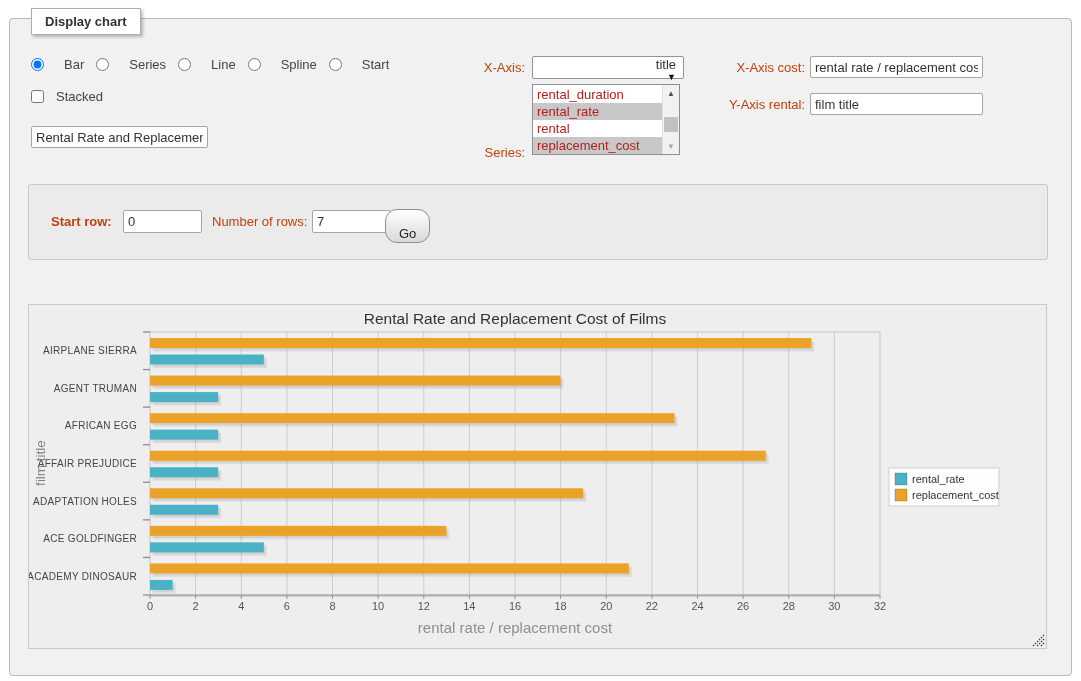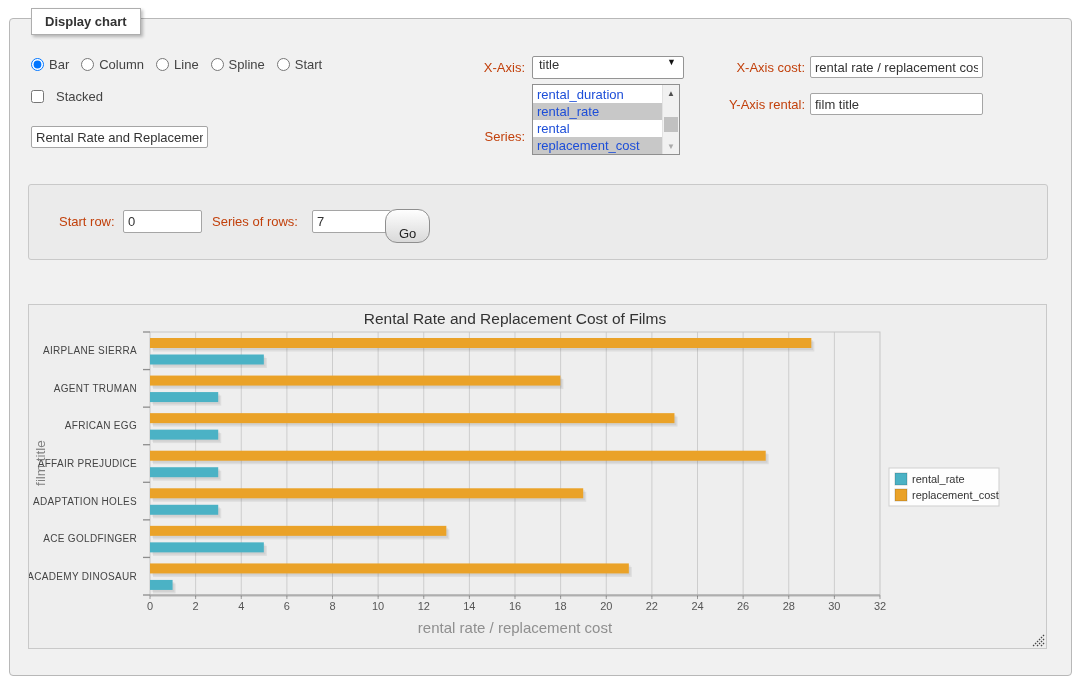--- a/index.html
+++ b/index.html
@@ -8,43 +8,43 @@
 
   
   .outer-fieldset { position:absolute; left:9px; top:18px; width:1063px; height:658px;
       background:#f1f1f1; border:1px solid #b8b8b8; border-radius:4px; }
   .fieldset-legend { position:absolute; left:21px; top:-11px; background:#fff; border:1px solid #aeaeae;
       padding:5px 13px; font-size:13px; font-weight:bold; color:#333; box-shadow:2px 2px 3px rgba(0,0,0,.25); }
 
   
   .radio-group { position:absolute; left:21px; top:38px; display:flex; align-items:center; gap:4px;
       font-size:13px; color:#444; }
-  .radio-item { display:flex; gap:5px; margin-right:8px; }
+  .radio-item { display:flex; gap:20px; margin-right:8px; }
   .radio-item input { margin:0; }
   .stacked-row { position:absolute; left:21px; top:70px; display:flex; align-items:center; gap:12px;
       font-size:13px; color:#444; }
   .title-input { position:absolute; left:21px; top:107px; width:177px; height:22px; }
 
   input[type=text] { border:1px solid #a5a5a5; border-radius:2px; background:#fff; color:#333;
       font-size:13px; font-family:"Liberation Sans",sans-serif; padding:2px 4px; }
 
   .form-label { position:absolute; font-size:13px; color:#c2410c; }
   .ra { text-align:right; }
 
   
   .fake-select { position:absolute; left:522px; top:37px; width:152px; height:23px; background:#fff;
-      border:1px solid #949494; border-radius:2px; display:flex; align-items:flex-start; justify-content:space-between;
-      font-size:13px; color:#333; padding:0 7px 0 6px; }
+      border:1px solid #949494; border-radius:2px; display:flex; align-items:flex-end; justify-content:space-between;
+      font-size:13px; color:#333; padding:0 7px 0 22px;flex-direction:column; }
   .fake-select .arrow { font-size:9px; color:#111; }
 
   
   .listbox { position:absolute; left:522px; top:65px; width:148px; height:71px; background:#fff;
       border:1px solid #8f8f8f; display:flex; }
   .listbox .items { flex:1; overflow:hidden; padding-top:1px; }
-  .list-item { font-size:13px; color:#1d4ed8; padding:0 4px; height:17px; line-height:17px; white-space:nowrap; }
+  .list-item { font-size:13px; color:#b91c1c; padding:0 4px; height:17px; line-height:17px; white-space:nowrap; }
   .list-item.selected { background:#c8c8c8; }
   .scrollbar { width:17px; background:#f1f1f1; border-left:1px solid #e2e2e2; position:relative; }
   .sb-btn { position:absolute; left:0; width:16px; height:16px; display:flex; align-items:center; justify-content:center;
       font-size:8px; }
   .sb-up { top:0; color:#4f4f4f; }
   .sb-down { bottom:0; color:#ababab; }
   .sb-thumb { position:absolute; left:1px; top:32px; width:14px; height:15px; background:#c1c1c1; }
 
   
   .rows-fieldset { position:absolute; left:18px; top:165px; width:1020px; height:76px;
@@ -65,21 +65,21 @@
   <div class="outer-fieldset">
     <div class="fieldset-legend">Display chart</div>
 
     <div class="radio-group" id="chart-type-radios">
         <label class="radio-item">
           <input type="radio" name="chartType" checked="" style="">
           <span>Bar</span>
         </label>
         <label class="radio-item">
           <input type="radio" name="chartType" style="">
-          <span>Column</span>
+          <span>Series</span>
         </label>
         <label class="radio-item">
           <input type="radio" name="chartType" style="">
           <span>Line</span>
         </label>
         <label class="radio-item">
           <input type="radio" name="chartType" style="">
           <span>Spline</span>
         </label>
         <label class="radio-item">
@@ -94,21 +94,21 @@
     </div>
 
     <input type="text" class="title-input" value="Rental Rate and Replacement Cost of Films" style="">
 
     <span class="form-label ra" style="left:455px; top:41px; width:60px;">X-Axis:</span>
     <div class="fake-select">
       <span>title</span>
       <span class="arrow">▼</span>
     </div>
 
-    <span class="form-label ra" style="left:455px; top:110px; width:60px;">Series:</span>
+    <span class="form-label ra" style="left:455px; top:126px; width:60px;">Series:</span>
     <div class="listbox">
       <div class="items" id="series-items">
           <div class="list-item">rental_duration</div>
           <div class="list-item selected">rental_rate</div>
           <div class="list-item">rental</div>
           <div class="list-item selected">replacement_cost</div>
         </div>
       <div class="scrollbar">
         <div class="sb-btn sb-up">▲</div>
         <div class="sb-thumb"></div>
@@ -116,23 +116,23 @@
       </div>
     </div>
 
     <span class="form-label ra" style="left:712px; top:41px; width:83px;">X-Axis cost:</span>
     <input type="text" style="position: absolute; left: 800px; top: 37px; width: 173px; height: 22px;" value="rental rate / replacement cost">
 
     <span class="form-label ra" style="left:712px; top:78px; width:83px;">Y-Axis rental:</span>
     <input type="text" style="position: absolute; left: 800px; top: 74px; width: 173px; height: 22px;" value="film title">
 
     <div class="rows-fieldset">
-      <span class="form-label" style="left:30px; top:29px;">Start row:</span>
+      <span class="form-label" style="left:22px; top:29px;font-weight:bold;">Start row:</span>
       <input type="text" style="position: absolute; left: 94px; top: 25px; width: 79px; height: 23px;" value="0">
-      <span class="form-label" style="left:183px; top:29px;">Series of rows:</span>
+      <span class="form-label" style="left:183px; top:29px;">Number of rows:</span>
       <input type="text" style="position: absolute; left: 283px; top: 25px; width: 79px; height: 23px;" value="7">
       <button class="go-button">Go</button>
     </div>
 
     <div class="chart-panel">
       <svg id="chart-svg" width="1017" height="343" viewBox="0 0 1017 343">
           <text x="486" y="19" text-anchor="middle" font-size="15.5" fill="#333">Rental Rate and Replacement Cost of Films</text>
           <line x1="121" y1="290" x2="121" y2="294" stroke="#999" stroke-width="1"></line>
           <text x="121" y="305" text-anchor="middle" font-size="11" fill="#555555">0</text>
           <line x1="166.625" y1="27" x2="166.625" y2="290" stroke="#cdcdcd" stroke-width="1"></line>

